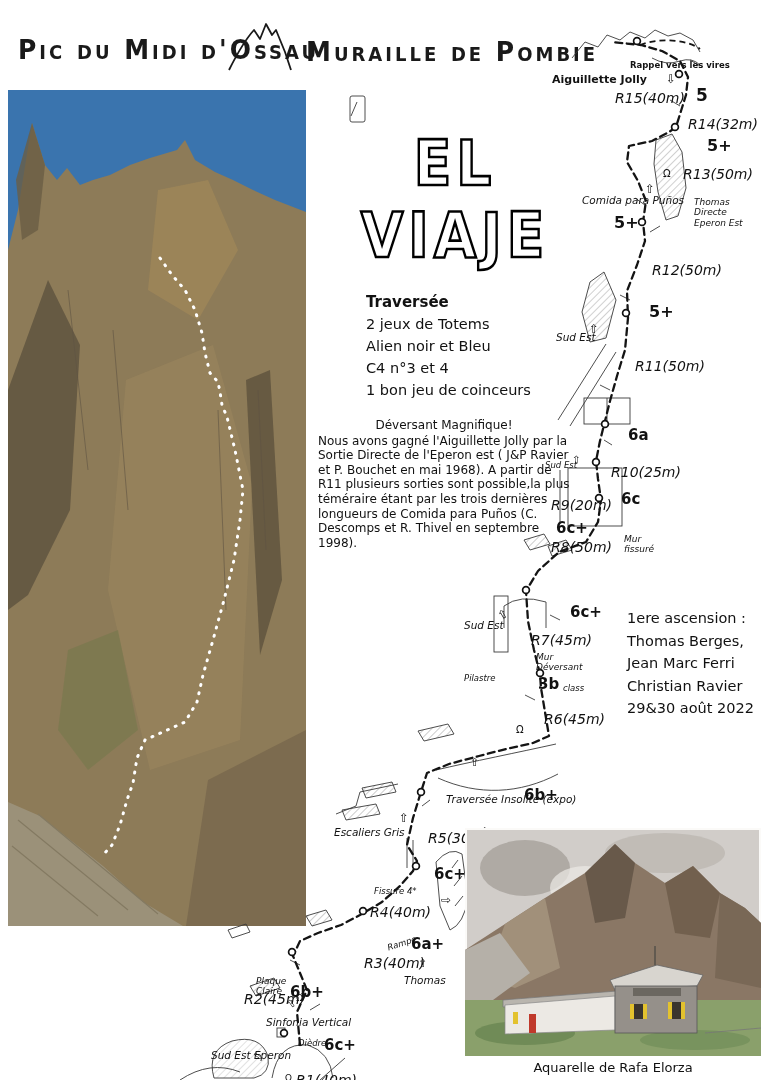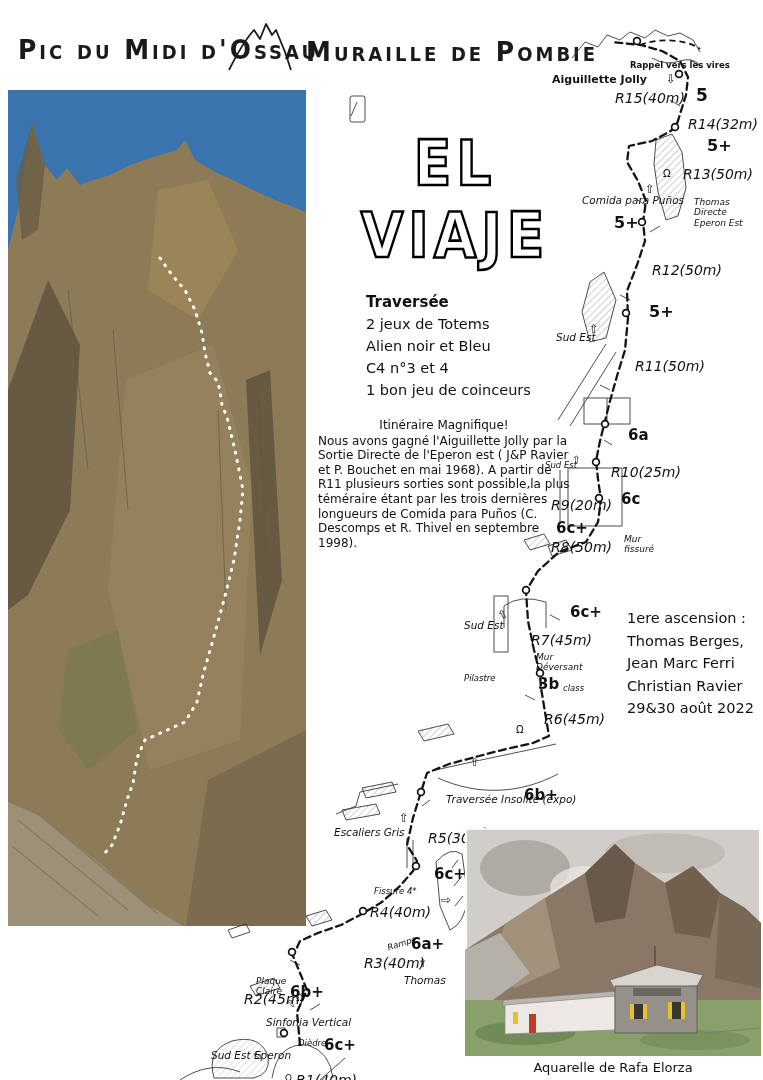--- a/index.html
+++ b/index.html
@@ -72,21 +72,21 @@
 
   <div id="materiel">
     <div class="mh">Traversée</div>
     <div>2 jeux de Totems</div>
     <div>Alien noir et Bleu</div>
     <div>C4 n°3 et 4</div>
     <div>1 bon jeu de coinceurs</div>
   </div>
 
   <div id="itinerary">
-    <div class="ih">Itinéraire Magnifique!</div>
+    <div class="ih">Déversant Magnifique!</div>
     <div>Nous avons gagné l'Aiguillette Jolly par la Sortie Directe de l'Eperon est ( J&amp;P Ravier et P. Bouchet en mai 1968). A partir de R11 plusieurs sorties sont possible,la plus téméraire étant par les trois dernières longueurs de Comida para Puños (C. Descomps et R. Thivel en septembre 1998).</div>
   </div>
 
   <div id="fa">
     <div>1ere ascension :</div>
     <div>Thomas Berges,</div>
     <div>Jean Marc Ferri</div>
     <div>Christian Ravier</div>
     <div>29&amp;30 août 2022</div>
   </div>

